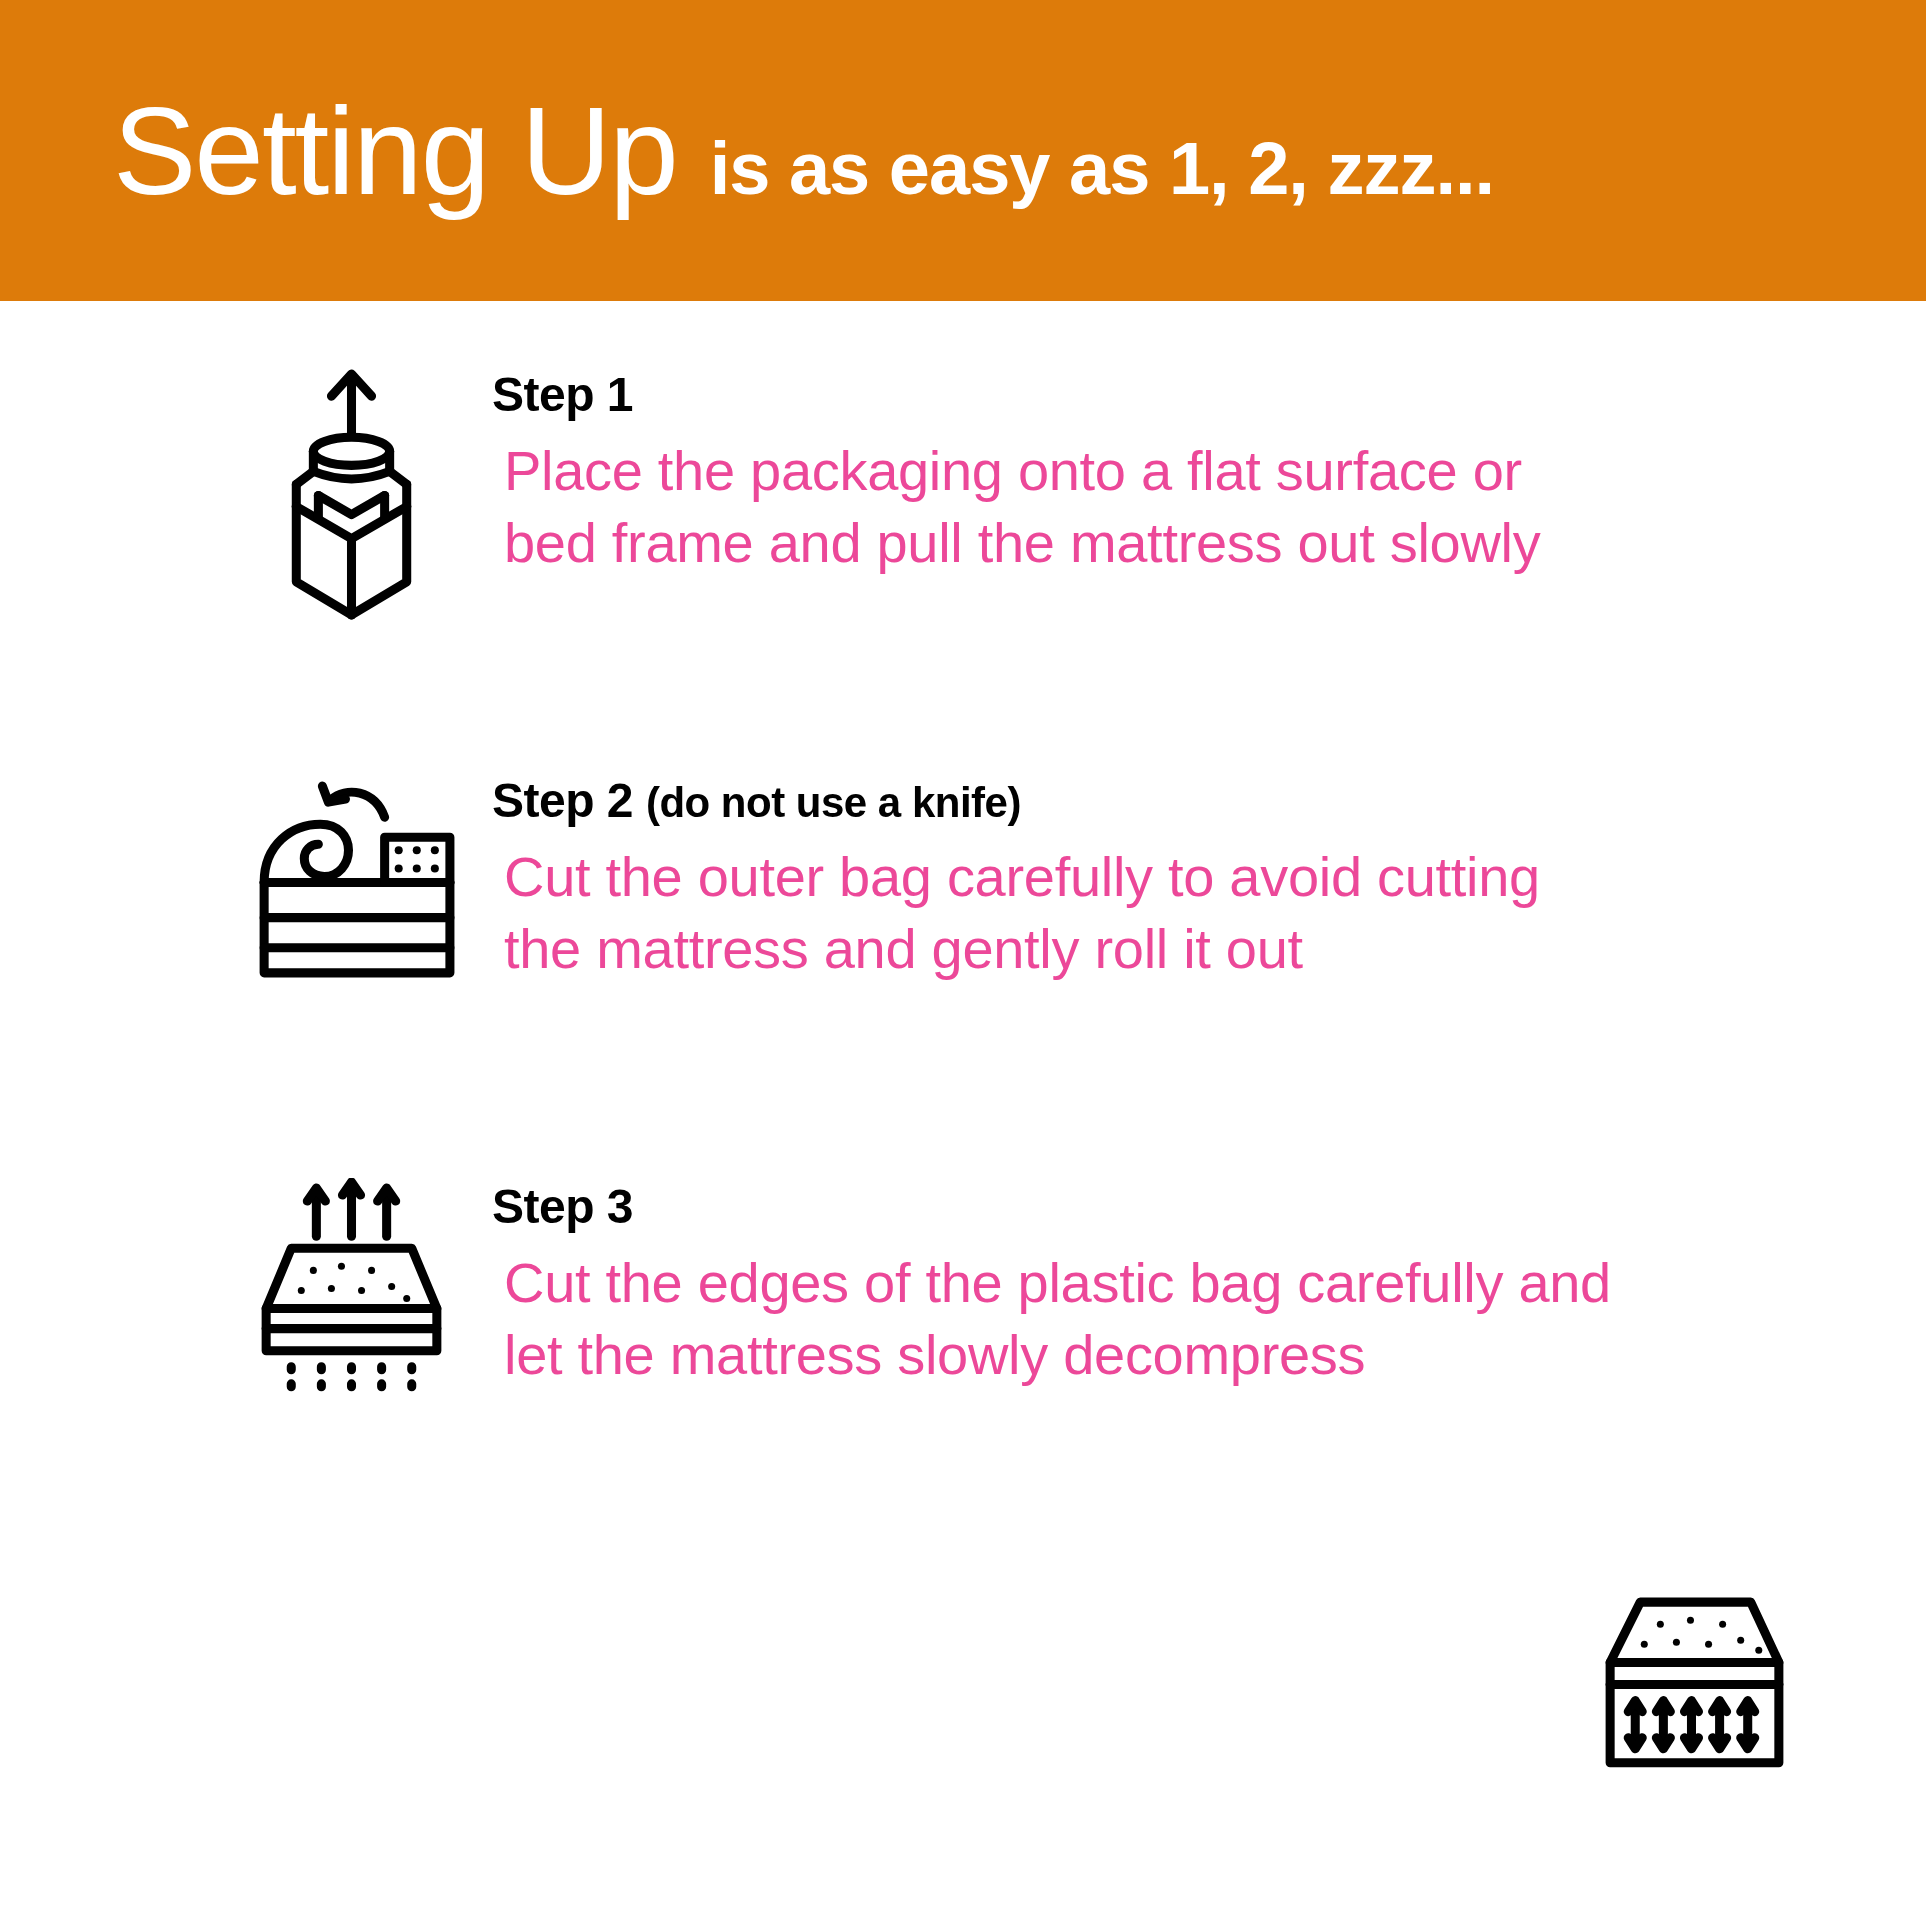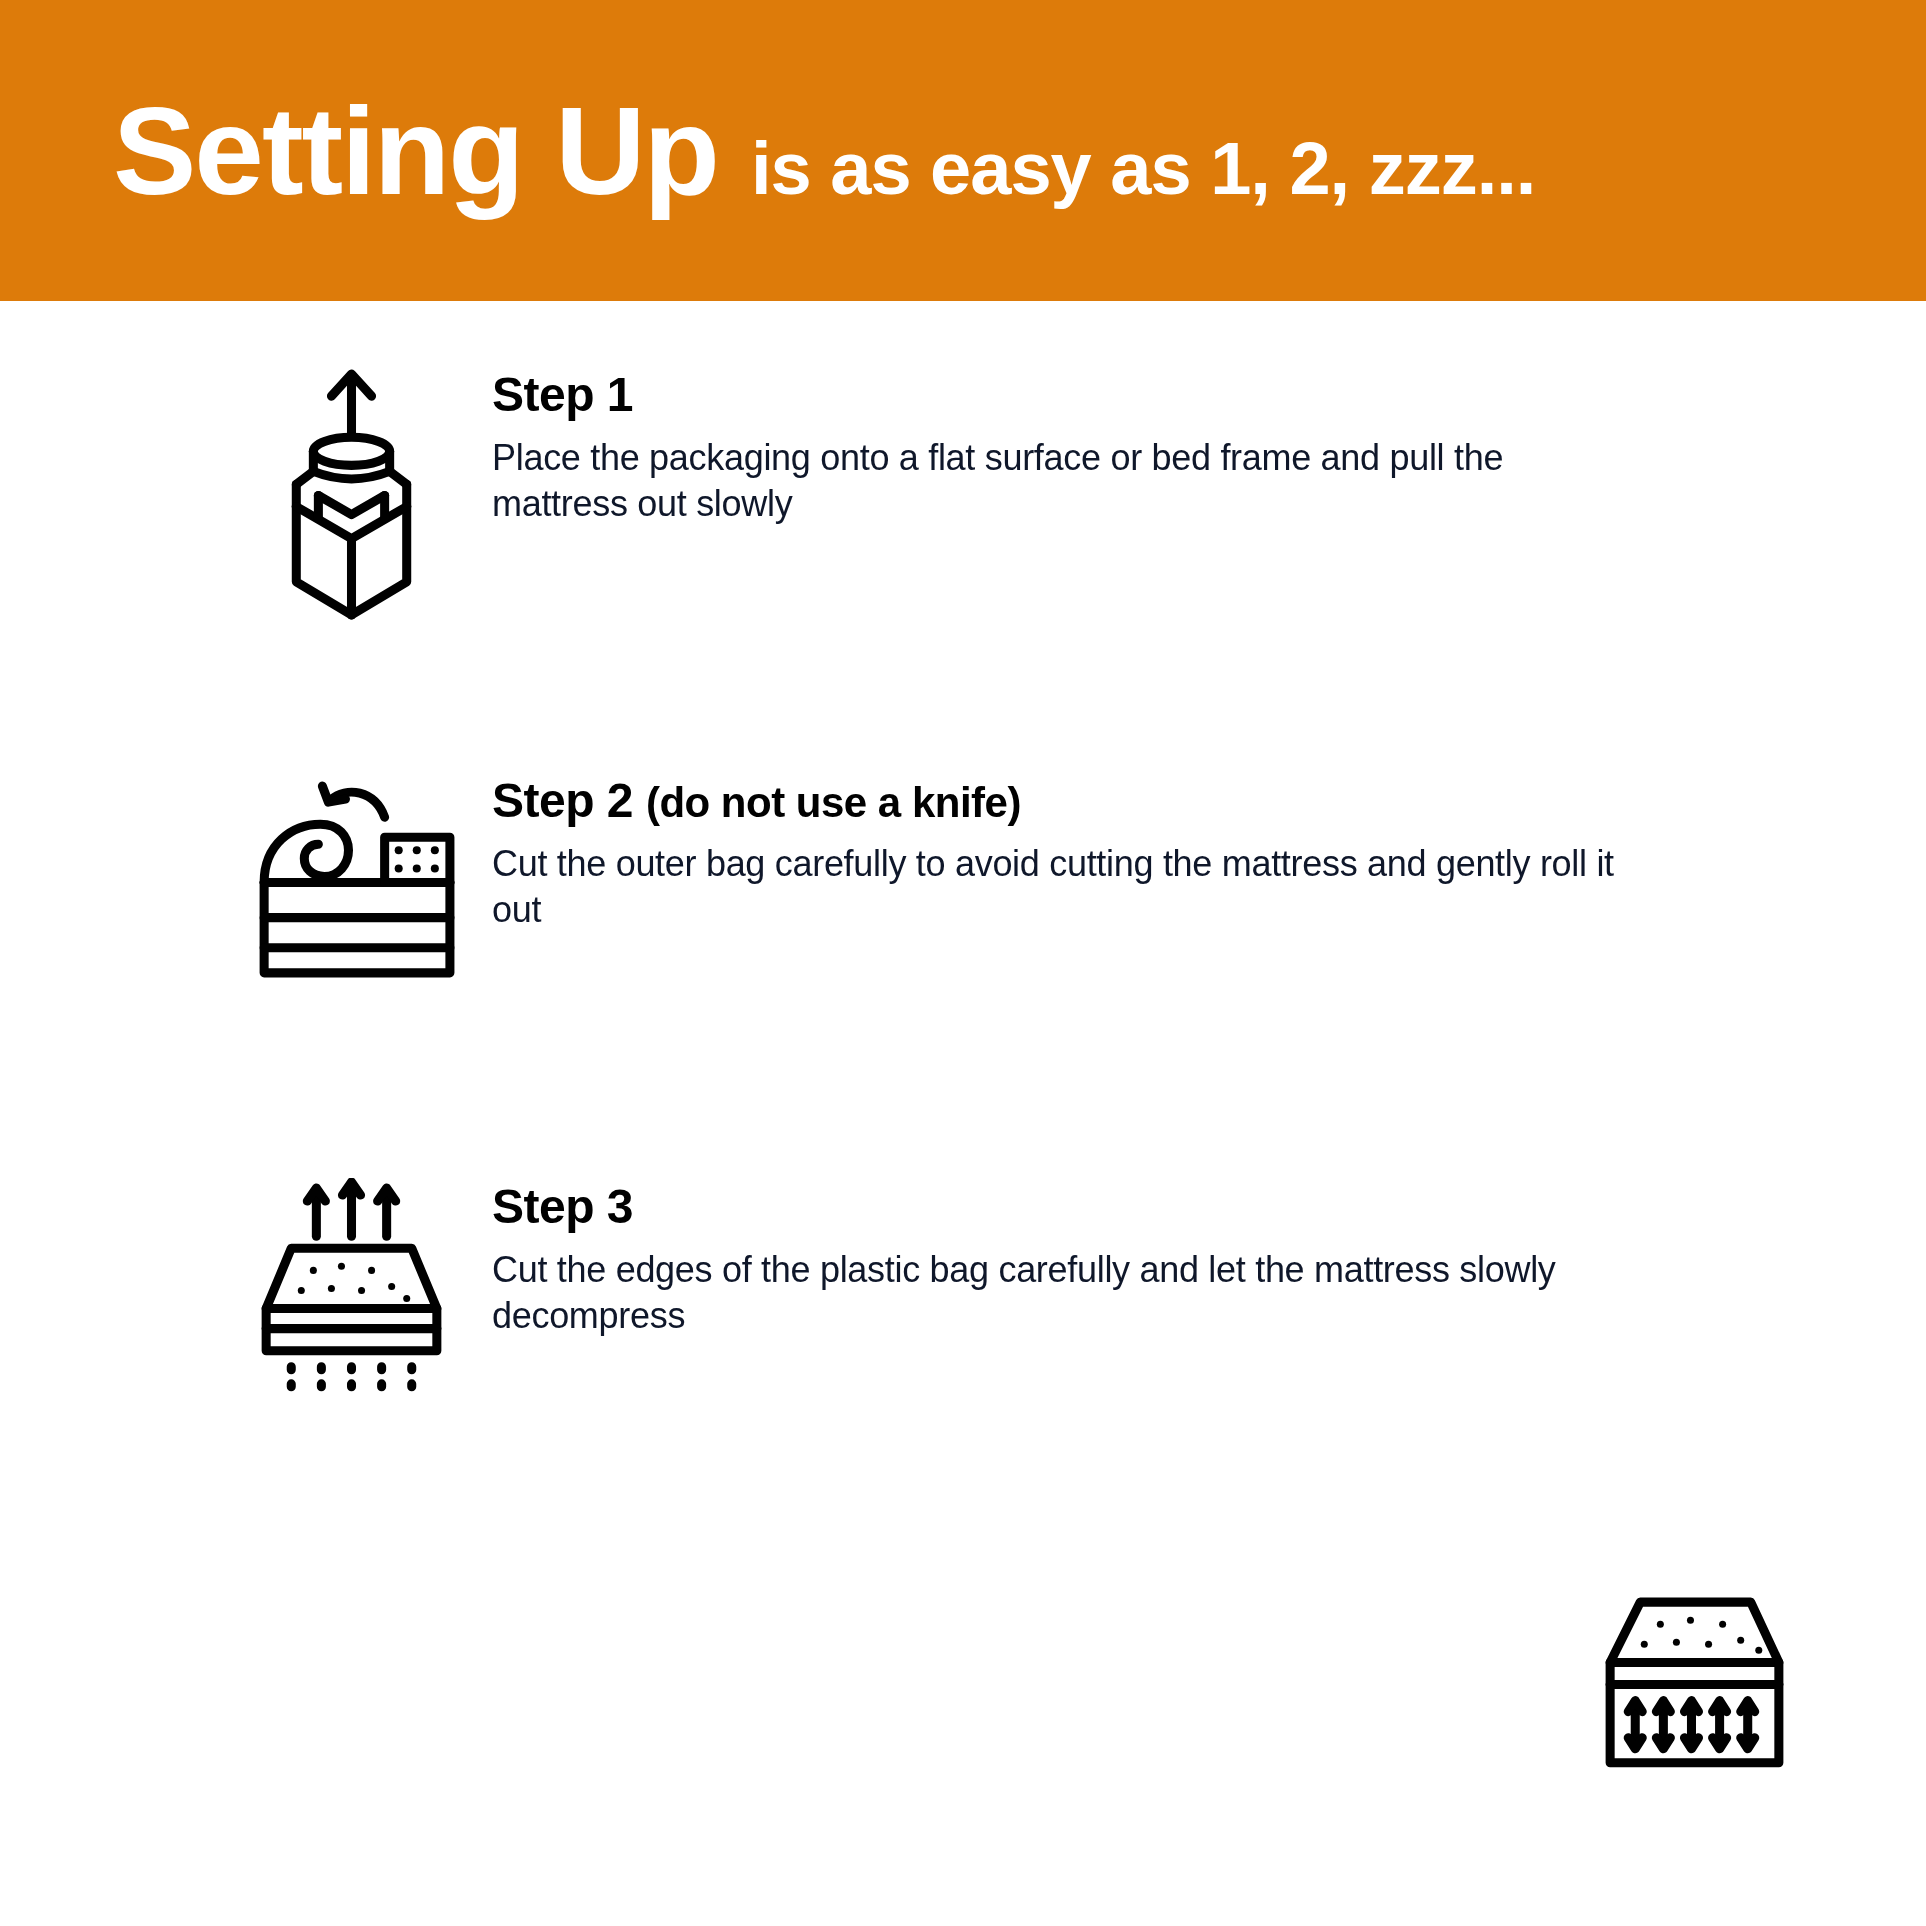--- a/index.html
+++ b/index.html
@@ -26,21 +26,21 @@
     padding-left: 113px;
   }
   .header-line {
     display: flex;
     align-items: baseline;
     white-space: nowrap;
   }
   .title-main {
     color: #ffffff;
     font-size: 125px;
-    font-weight: 700;
+    font-weight: 400;
     letter-spacing: -2px;
     line-height: 1;
   }
   .title-sub {
     color: #ffffff;
     font-size: 74px;
     font-weight: 700;
     letter-spacing: -1px;
     line-height: 1;
     margin-left: 33px;
@@ -81,27 +81,27 @@
     line-height: 1.05;
     margin: 0 0 15px 0;
     white-space: nowrap;
   }
   .step-heading .note {
     font-weight: 700;
     font-size: 42px;
     letter-spacing: -0.5px;
   }
   .step-body {
-    font-size: 36px;
+    font-size: 56px;
     font-weight: 400;
-    color: #0f172a;
+    color: #ec4899;
     line-height: 1.28;
     letter-spacing: -0.3px;
     max-width: 1124px;
-    margin: 0;
+    margin: 12px;
   }
 </style>
 </head>
 <body>
 
 <div class="header">
   <div class="header-line">
     <span class="title-main">Setting Up</span>
     <span class="title-sub">is as easy as 1, 2, zzz...</span>
   </div>

